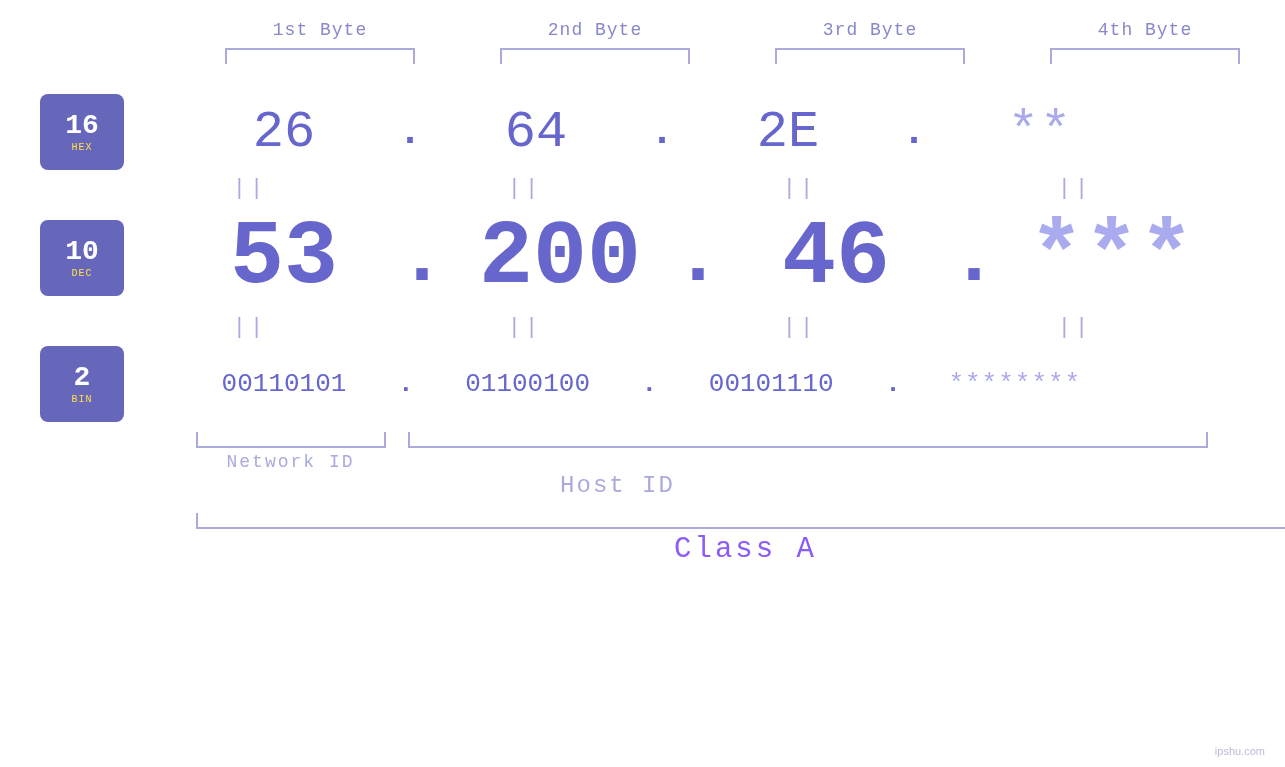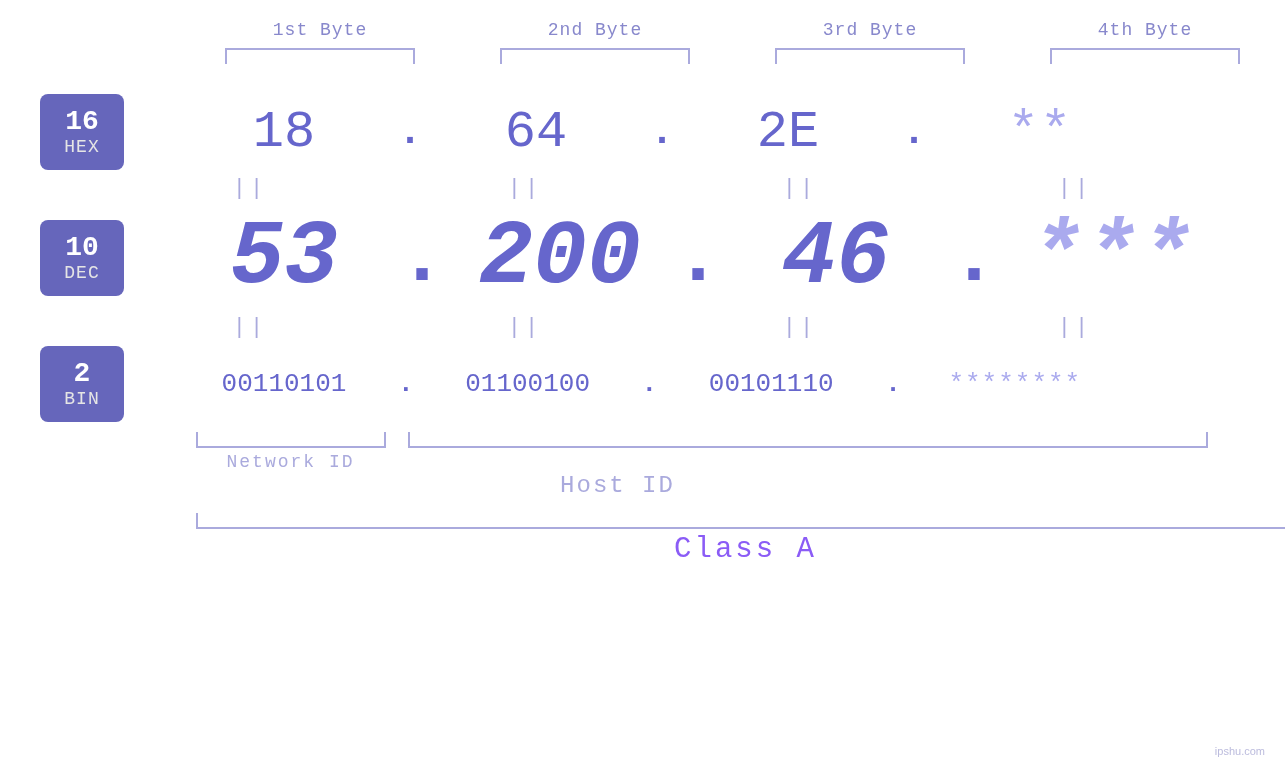--- a/index.html
+++ b/index.html
@@ -80,43 +80,43 @@
     }
 
     .badge-number {
       color: white;
       font-size: 28px;
       font-weight: bold;
       line-height: 1.1;
     }
 
     .badge-label {
-      color: #e5e5e5;
-      font-size: 18px;
+      color: #fde047;
+      font-size: 10px;
       letter-spacing: 1px;
     }
 
     
     .values-row {
       display: flex;
       align-items: center;
       flex: 1;
     }
 
     .byte-value {
       width: 220px;
       text-align: center;
       color: #6666cc;
       display: flex;
       align-items: center;
       justify-content: center;
     }
 
     .byte-value.hex { font-size: 52px; }
-    .byte-value.dec { font-size: 90px; font-weight: bold; font-style: italic; }
+    .byte-value.dec { font-size: 90px; font-weight: bold; }
     .byte-value.bin { font-size: 26px; }
 
     .dot {
       color: #6666cc;
       font-weight: bold;
       margin: 0 4px;
     }
 
     .dot.hex { font-size: 40px; }
     .dot.dec { font-size: 80px; }
@@ -253,21 +253,21 @@
     <div class="bracket"></div>
     <div class="bracket"></div>
   </div>
 
   <div class="row-group">
     <div class="badge">
       <span class="badge-number">16</span>
       <span class="badge-label">HEX</span>
     </div>
     <div class="values-row">
-      <div class="byte-value hex">18</div>
+      <div class="byte-value hex">26</div>
       <span class="dot hex">.</span>
       <div class="byte-value hex">64</div>
       <span class="dot hex">.</span>
       <div class="byte-value hex">2E</div>
       <span class="dot hex">.</span>
       <div class="byte-value hex masked">**</div>
     </div>
   </div>
 
   <div class="equals-row">

